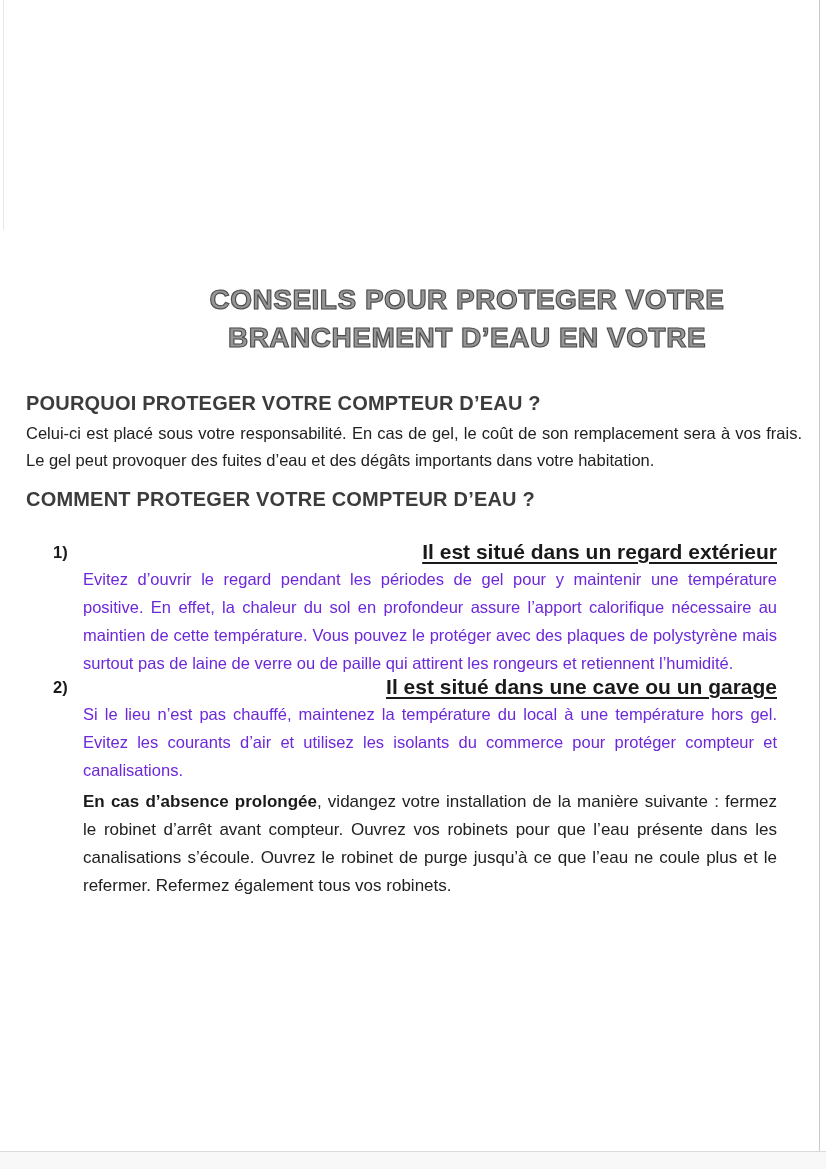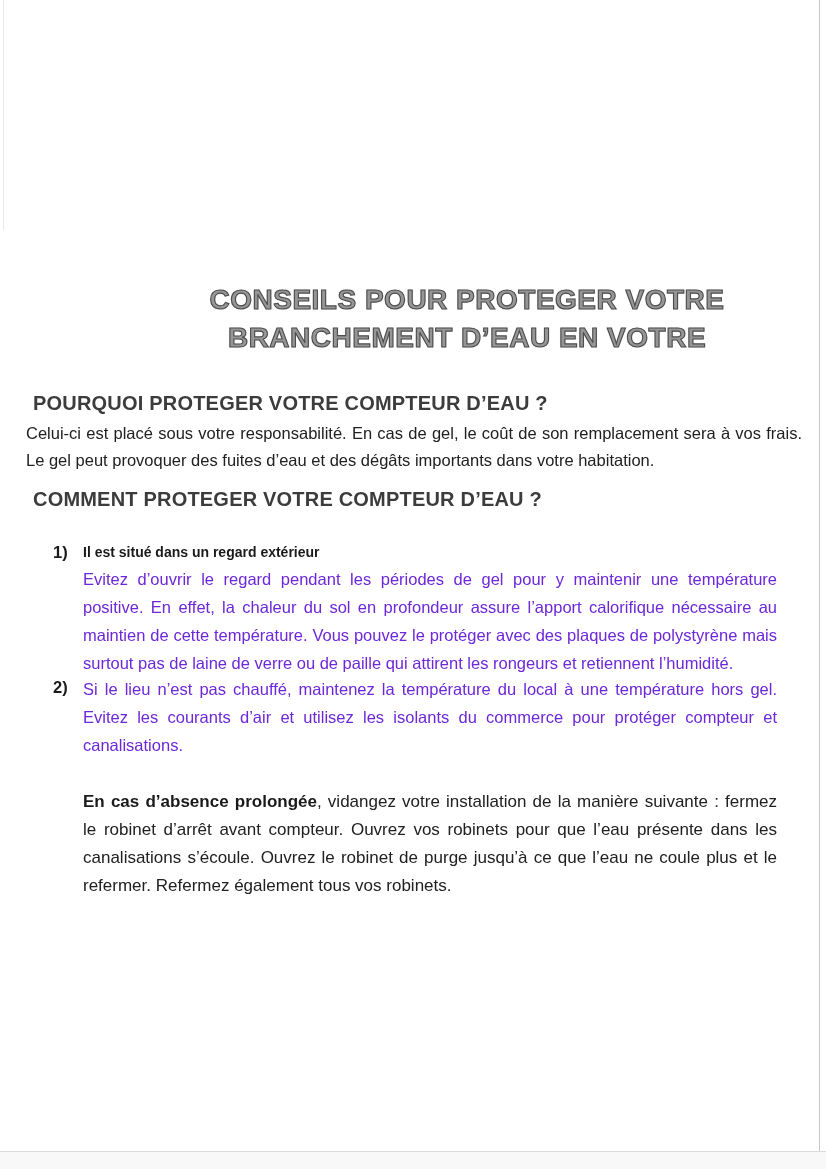--- a/index.html
+++ b/index.html
@@ -42,21 +42,21 @@
     letter-spacing: 0.5px;
     color: #969696;
     -webkit-text-stroke: 1.1px #4e4e4e;
     text-shadow: 0 0 1px #5a5a5a;
     padding-left: 39px;
   }
   .title-line { display: block; }
 
   .section-heading {
     position: absolute;
-    left: 33px;
+    left: 26px;
     margin: 0;
     font-size: 20px;
     font-weight: 700;
     letter-spacing: 0.2px;
     color: #3c3c3c;
   }
   .heading-pourquoi { top: 392px; }
   .heading-comment  { top: 488px; }
 
   .intro-para {
@@ -81,27 +81,29 @@
   .item-2 { top: 675px; }
   .item-number {
     flex: 0 0 30px;
     font-size: 16.5px;
     font-weight: 700;
     line-height: 24px;
     color: #1a1a1a;
   }
   .item-content { flex: 1 1 auto; }
   .item-subheading {
-    font-size: 14px;
+    font-size: 21px;
     font-weight: 700;
     line-height: 24px;
     color: #1a1a1a;
+    text-decoration: underline;
     text-underline-offset: 3px;
     text-decoration-thickness: 1.5px;
     margin-bottom: 1px;
+    text-align: right;
   }
   .item-body {
     margin: 0;
     font-size: 16.5px;
     line-height: 28px;
     text-align: justify;
     color: #6d28d9;
   }
 
   .absence-para {
@@ -141,20 +143,21 @@
     <span class="item-number">1)</span>
     <div class="item-content">
       <div class="item-subheading">Il est situé dans un regard extérieur</div>
       <p class="item-body">Evitez d’ouvrir le regard pendant les périodes de gel pour y maintenir une température positive. En effet, la chaleur du sol en profondeur assure l’apport calorifique nécessaire au maintien de cette température. Vous pouvez le protéger avec des plaques de polystyrène mais surtout pas de laine de verre ou de paille qui attirent les rongeurs et retiennent l’humidité.</p>
     </div>
   </div>
 
   <div class="list-item item-2">
     <span class="item-number">2)</span>
     <div class="item-content">
+      <div class="item-subheading">Il est situé dans une cave ou un garage</div>
       <p class="item-body">Si le lieu n’est pas chauffé, maintenez la température du local à une température hors gel. Evitez les courants d’air et utilisez les isolants du commerce pour protéger compteur et canalisations.</p>
     </div>
   </div>
 
   <p class="absence-para">
     <span class="bold-lead">En cas d’absence prolongée</span><span>, vidangez votre installation de la manière suivante : fermez le robinet d’arrêt avant compteur. Ouvrez vos robinets pour que l’eau présente dans les canalisations s’écoule. Ouvrez le robinet de purge jusqu’à ce que l’eau ne coule plus et le refermer. Refermez également tous vos robinets.</span>
   </p>
 
 </div>
 

